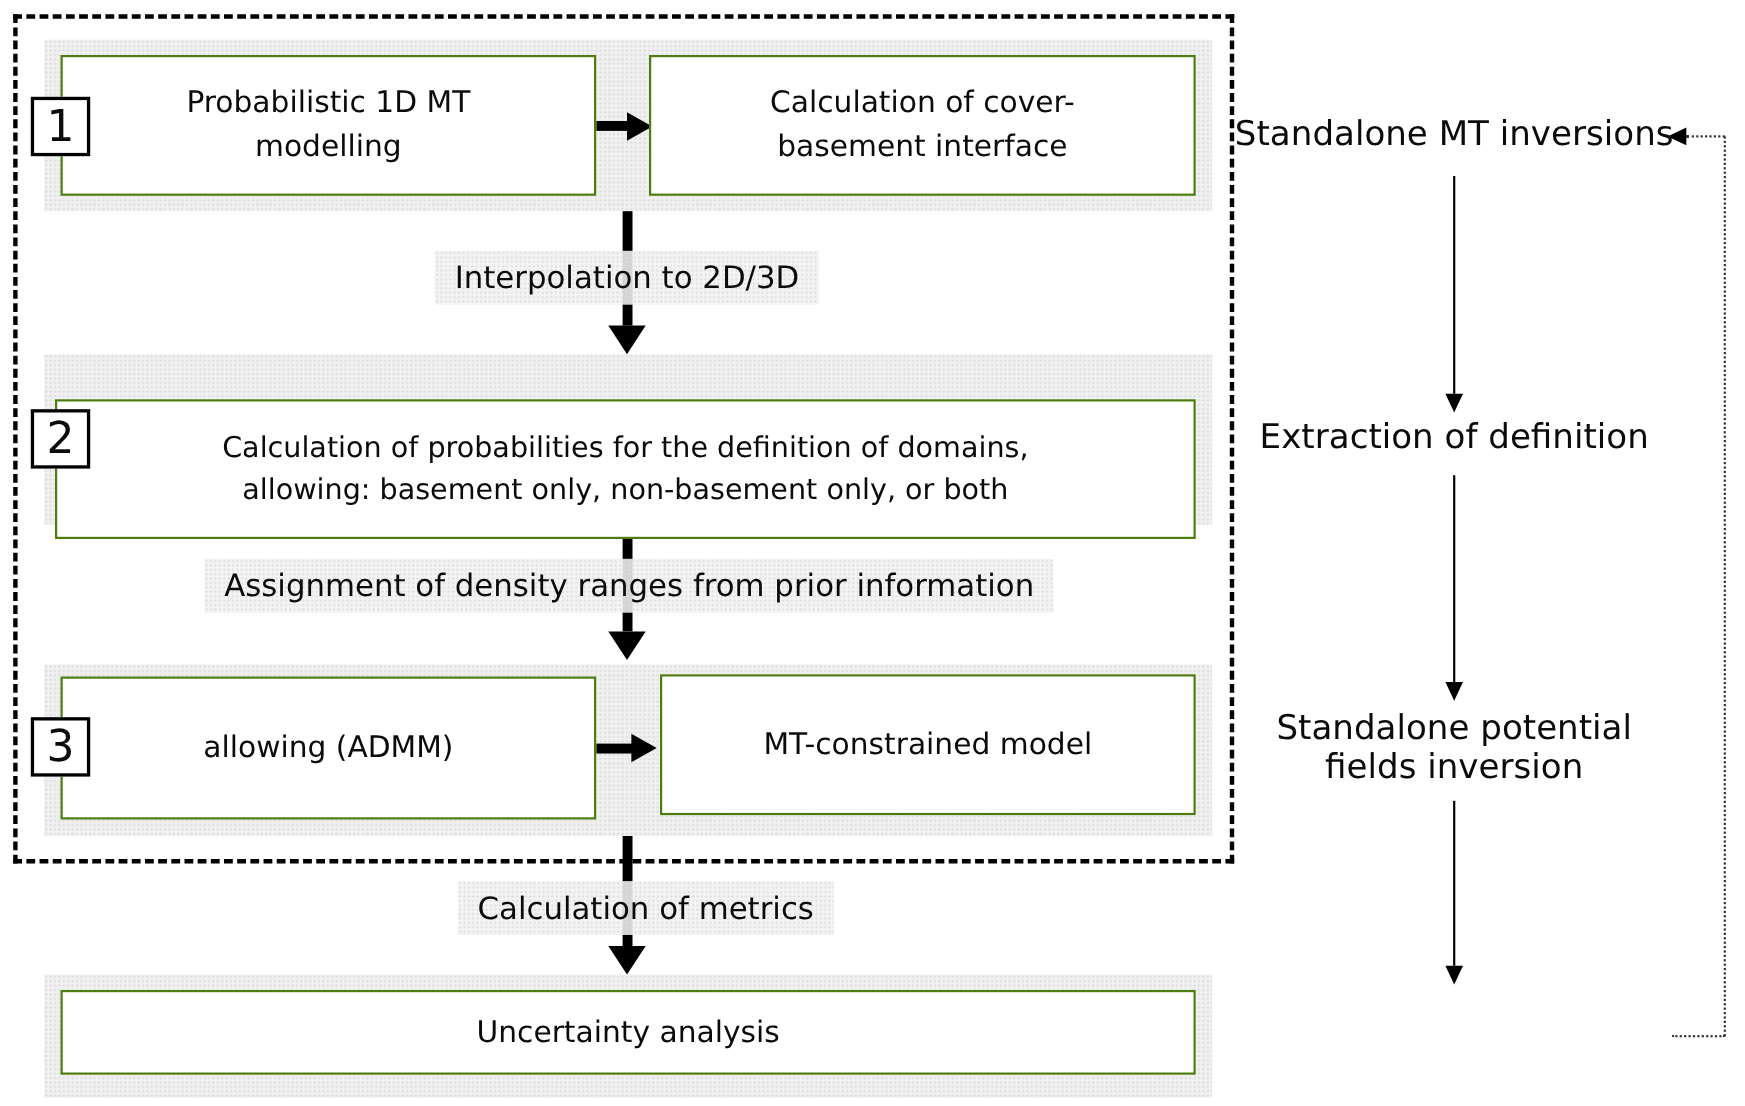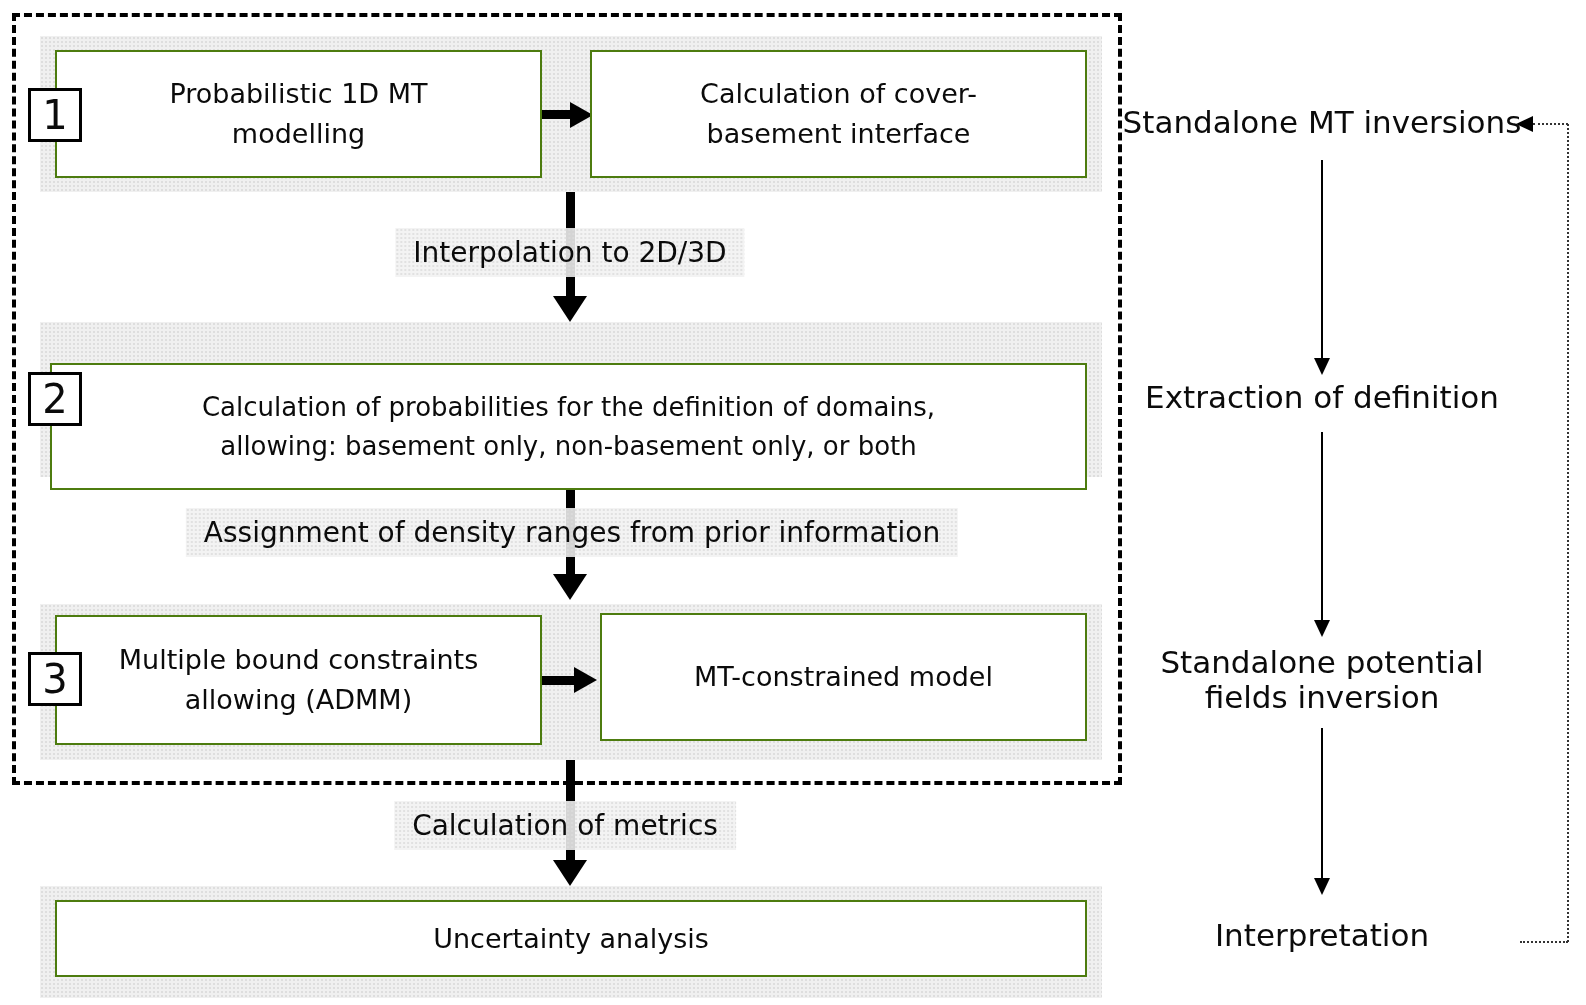--- a/index.html
+++ b/index.html
@@ -204,35 +204,34 @@
     <span>Calculation of probabilities for the definition of domains,</span>
     <span>allowing: basement only, non-basement only, or both</span>
   </div>
   <div class="badge b2">2</div>
 
   <div class="shaft-v" style="left:566px; top:477px; height:97px;"></div>
   <div class="head-down" style="left:553px; top:574px;"></div>
   <div class="flowlabel" style="left:572px; top:508px;">Assignment of density ranges from prior information</div>
 
   <div class="fbox box3">
-    <span>Multiple bound constraints</span>
     <span>allowing (ADMM)</span>
   </div>
   <div class="badge b3">3</div>
 
   <div class="shaft-h" style="left:542px; top:676px; width:34px;"></div>
   <div class="head-right" style="left:574px; top:667px;"></div>
 
   <div class="fbox boxmt">
     <span>MT-constrained model</span>
   </div>
 
   <div class="shaft-v" style="left:566px; top:760px; height:100px; z-index:2;"></div>
   <div class="head-down" style="left:553px; top:860px; z-index:2;"></div>
-  <div class="flowlabel" style="left:565px; top:801px;">Calculation of metrics</div>
+  <div class="flowlabel" style="left:587px; top:801px;">Calculation of metrics</div>
 
   <div class="fbox boxua">
     <span>Uncertainty analysis</span>
   </div>
 
   <div class="side-text" style="top:105px;">Standalone MT inversions</div>
 
   <div class="thin-shaft" style="left:1321px; top:160px; height:198px;"></div>
   <div class="thin-head-down" style="left:1314px; top:358px;"></div>
 
@@ -242,20 +241,19 @@
   <div class="thin-head-down" style="left:1314px; top:620px;"></div>
 
   <div class="side-text" style="top:645px;">
     <span style="display:block;">Standalone potential</span>
     <span style="display:block;">fields inversion</span>
   </div>
 
   <div class="thin-shaft" style="left:1321px; top:728px; height:150px;"></div>
   <div class="thin-head-down" style="left:1314px; top:878px;"></div>
 
-  <div class="side-text" style="top:918px;">Interpretation</div>
 
   <div class="dot-h bottom"></div>
   <div class="dot-v"></div>
   <div class="dot-h top"></div>
   <div class="head-left"></div>
 
 </div>
 
 </body></html>

